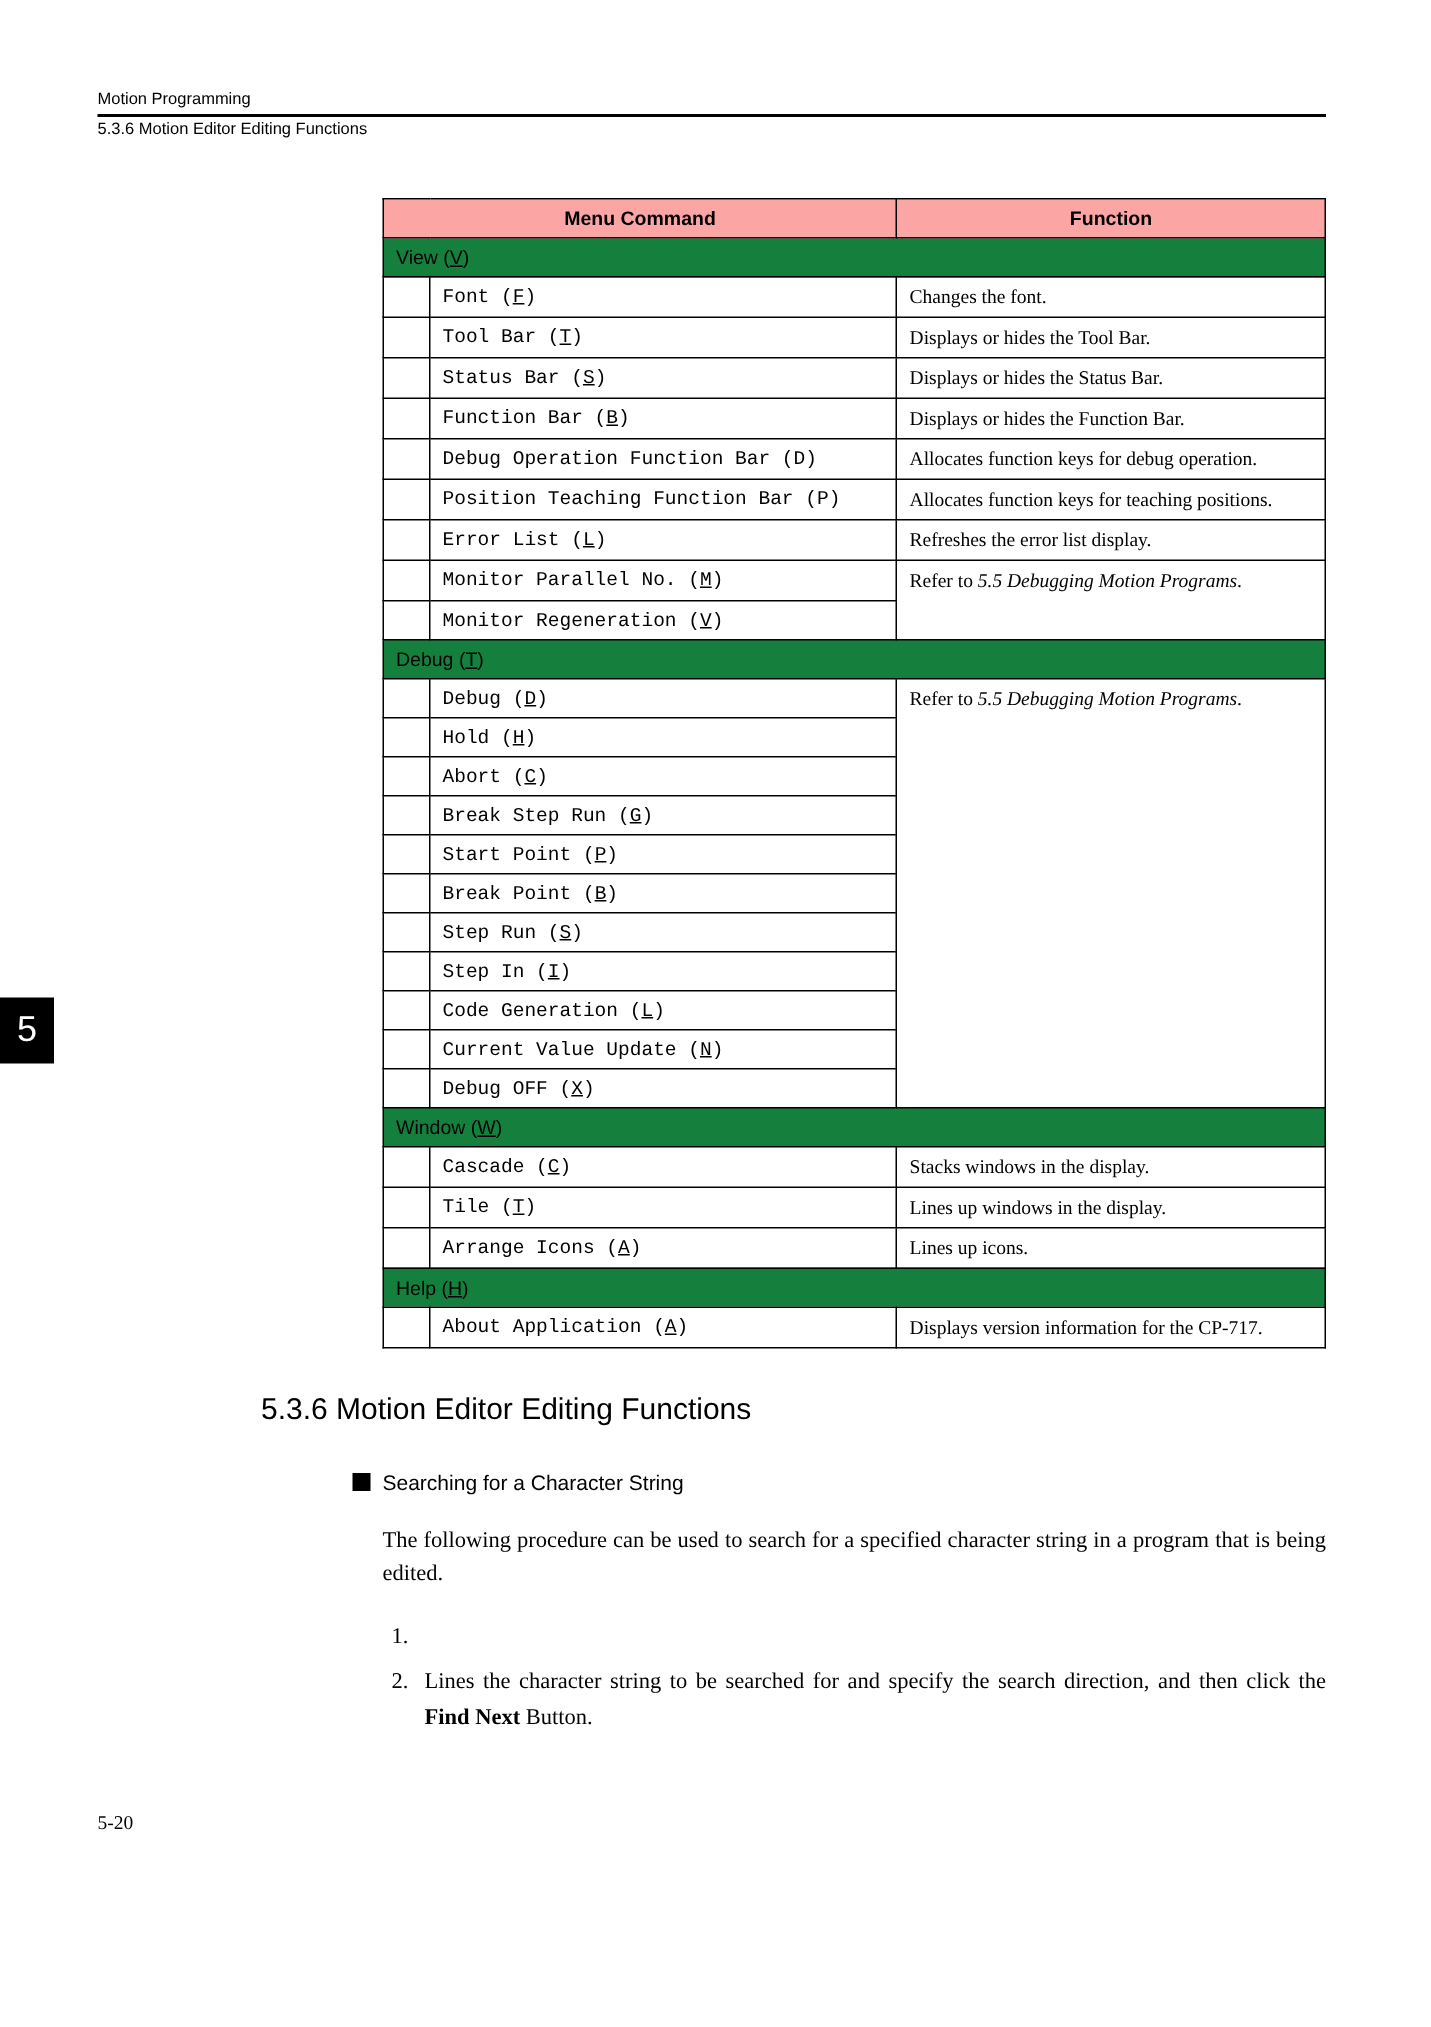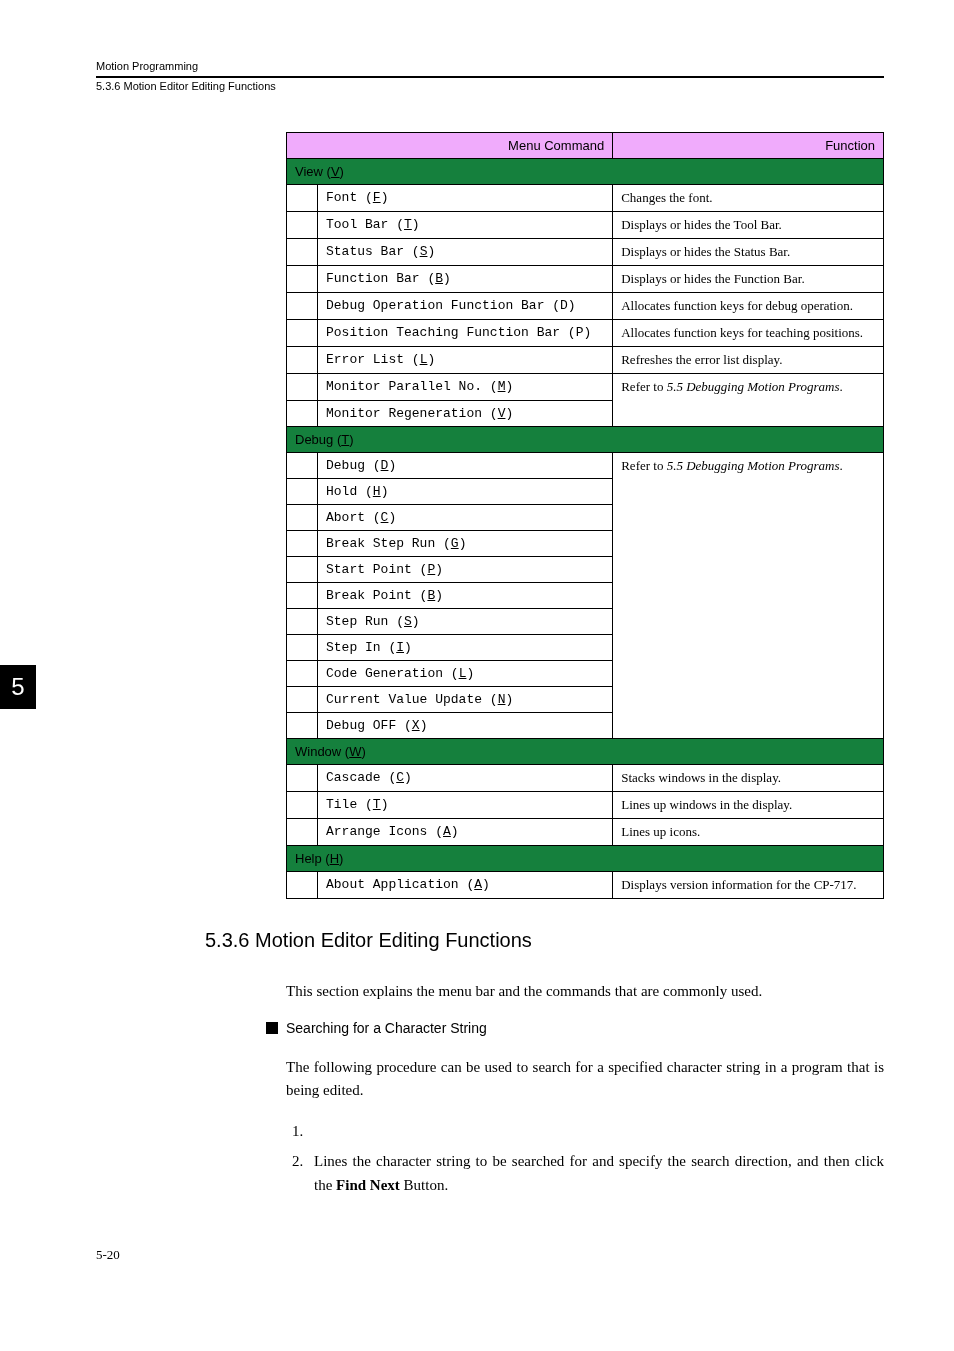--- a/index.html
+++ b/index.html
@@ -4,21 +4,21 @@
 <style>
   body {
     margin: 0;
     padding: 0;
     background: white;
     font-family: "Times New Roman", serif;
     color: black;
     width: 954px;
   }
   .page {
-    padding: 60px 70px 40px 96px;
+    padding: 60px 70px 40px 65px;
   }
   .header-title {
     font-family: Arial, sans-serif;
     font-size: 11px;
     margin-bottom: 4px;
   }
   .header-sub {
     font-family: Arial, sans-serif;
     font-size: 11px;
     border-top: 2px solid black;
@@ -34,23 +34,23 @@
     font-size: 13px;
   }
   table.menu-table th, table.menu-table td {
     border: 1px solid black;
     padding: 5px 8px;
     vertical-align: top;
     text-align: left;
   }
   table.menu-table th {
     font-family: Arial, sans-serif;
-    font-weight: normal;
-    text-align: right;
-    background: #f0abfc;
+    font-weight: bold;
+    text-align: center;
+    background: #fca5a5;
   }
   tr.section-row td {
     background: #15803d;
     font-family: Arial, sans-serif;
   }
   td.indent-cell {
     border-right: none;
     width: 14px;
   }
   td.cmd-cell {
@@ -271,21 +271,20 @@
         <td class="cmd-cell"><span>About Application (</span><span class="u">A</span><span>)</span></td>
         <td class="func-cell">Displays version information for the CP-717.</td>
       </tr>
     </tbody>
       </table>
   </div>
 
   <div class="section-heading">5.3.6  Motion Editor Editing Functions</div>
 
   <div class="content-margin">
-    <div class="body-text">This section explains the menu bar and the commands that are commonly used.</div>
 
     <div class="sub-heading" style="margin-left:-20px">
       <span class="square"></span><span>Searching for a Character String</span>
     </div>
 
     <div class="body-text" style="text-align:justify">The following procedure can be used to search for a specified character string in a program that is being edited.</div>
 
     <div class="ol-body" style="margin-left:6px">
       <div class="ol-item">
         <div class="ol-num">1.</div>

